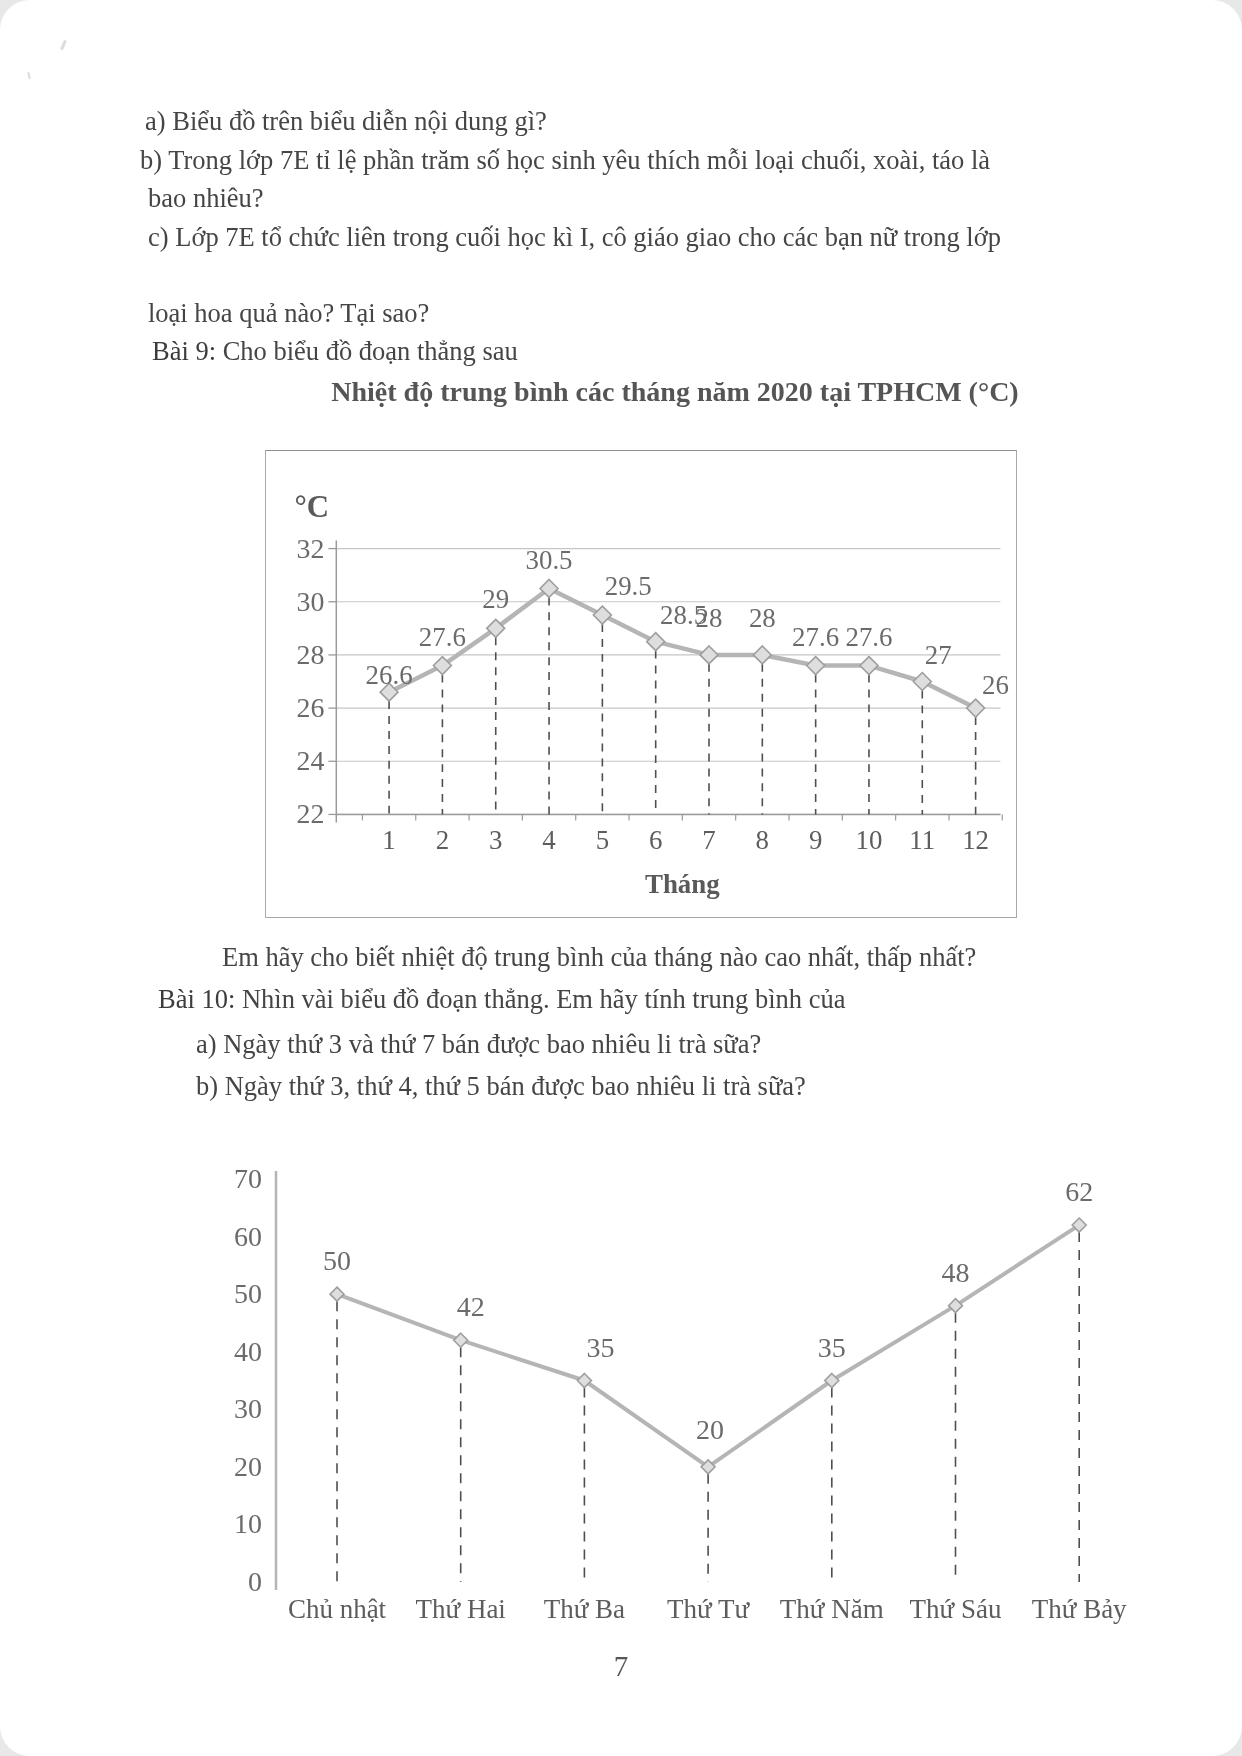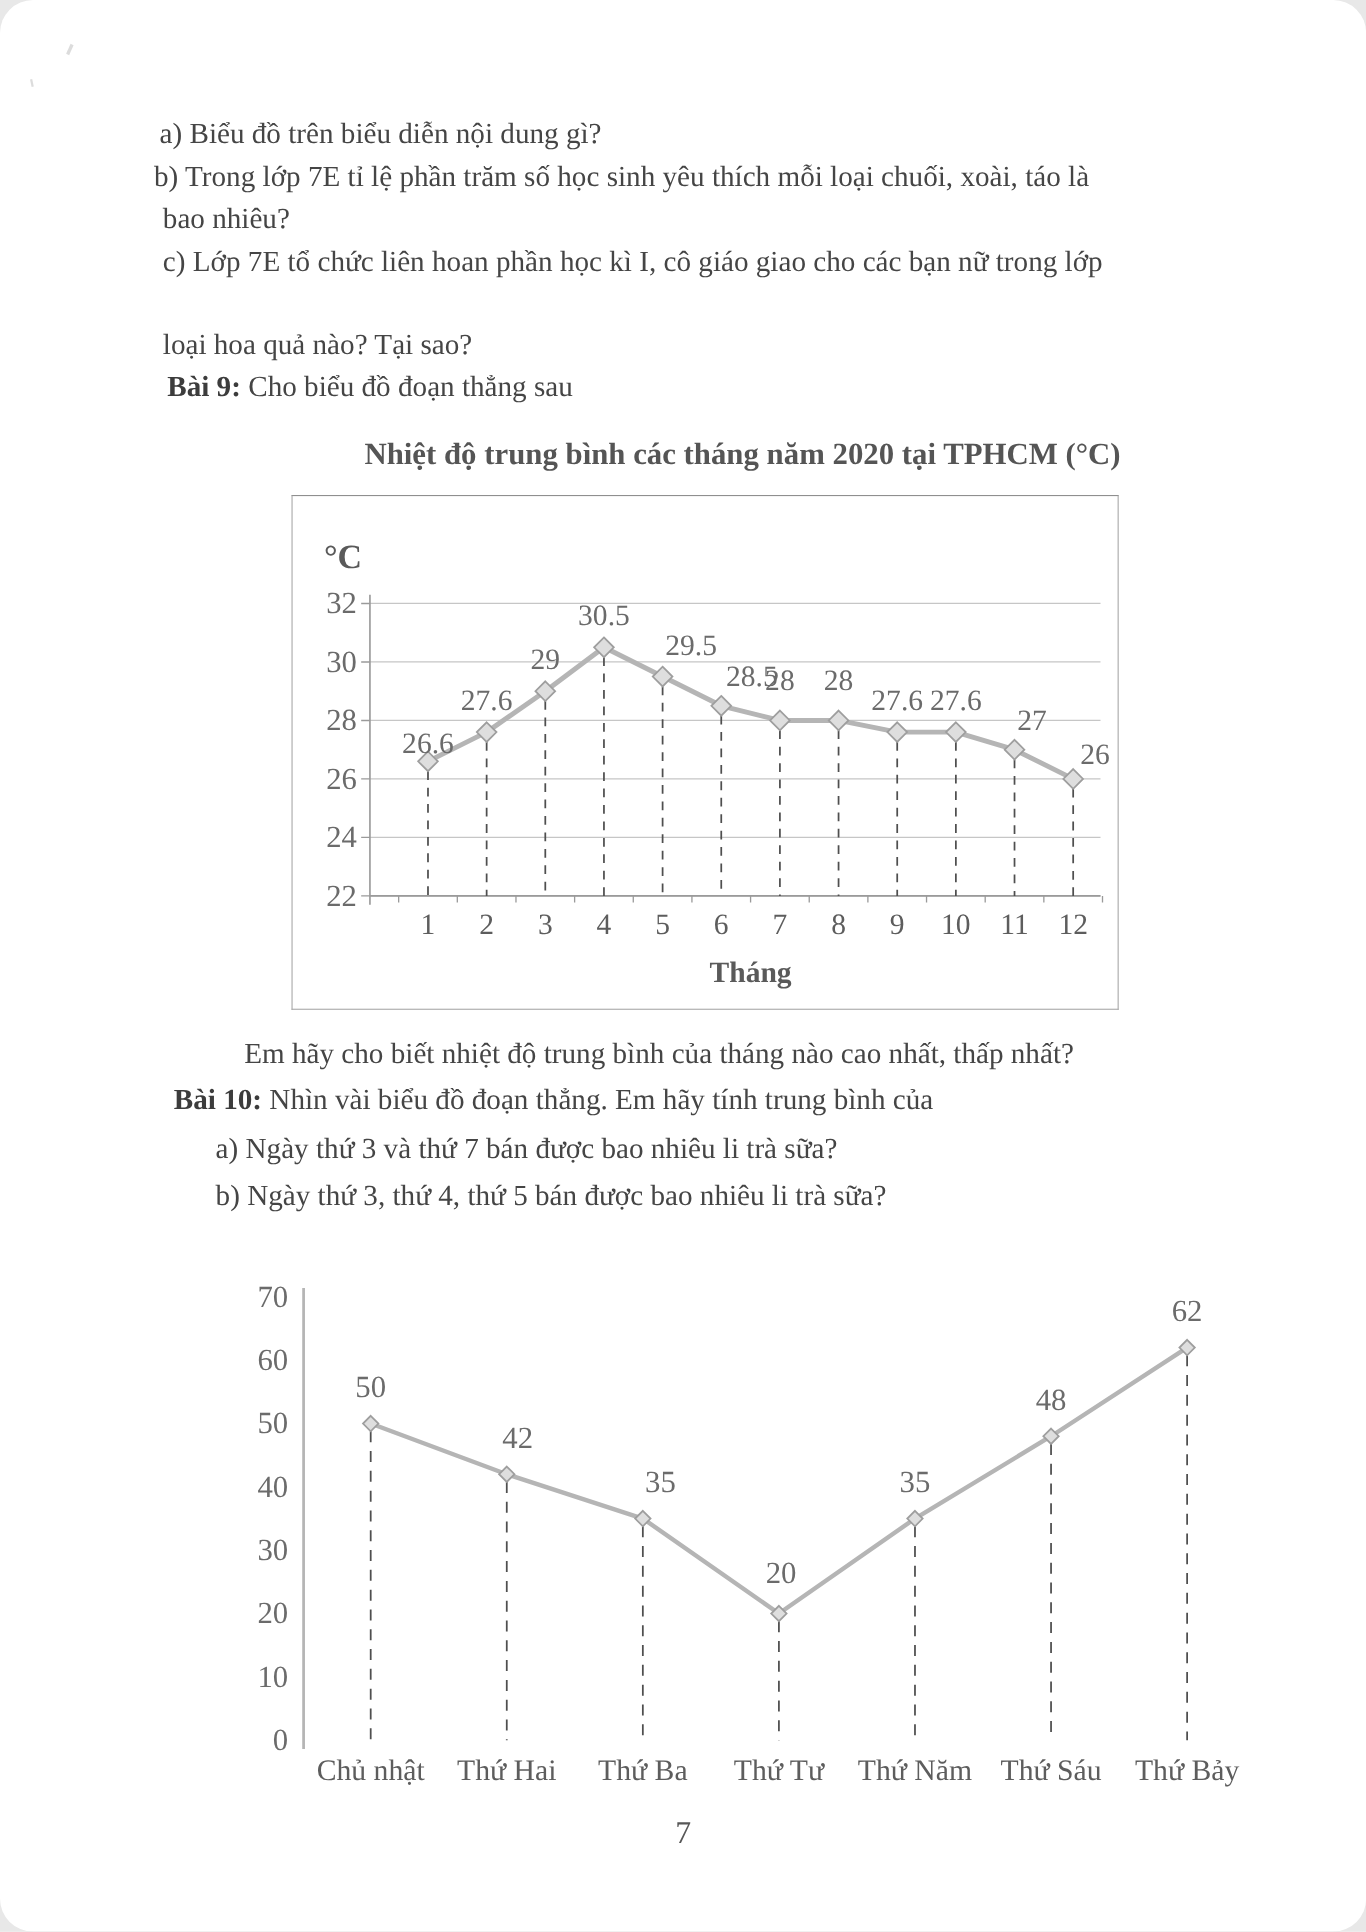--- a/index.html
+++ b/index.html
@@ -7,26 +7,26 @@
     position:relative;
     width:1242px;height:1756px;
     margin:0 auto;
     background:#ffffff;
     font-family:"Liberation Serif","DejaVu Serif",serif;
     color:#454545;
     overflow:hidden;
     border-radius:30px;
   }
   .page p{position:absolute;margin:0;white-space:nowrap;font-size:26.5px;line-height:34px;}
-  .bold{font-weight:bold;color:#3c3c3c;}
+  .bold{font-weight:normal;color:#3c3c3c;}
   .chart-title{
     position:absolute;text-align:center;font-weight:bold;color:#555555;
     white-space:nowrap;
   }
-  #chart1-title{top:398px;left:265px;width:820px;font-size:28px;}
+  #chart1-title{top:376px;left:265px;width:820px;font-size:28px;}
   #chart2-title{top:1112px;left:182px;width:1000px;font-size:25.5px;color:#4f4f4f;}
   .chart-box{
     position:absolute;left:265px;top:450px;width:752px;height:468px;
     border:1.5px solid #a8a8a8;border-top-color:#8f8f8f;box-sizing:border-box;
     background:#ffffff;
   }
   .chart-plain{
     position:absolute;left:170px;top:1148px;width:980px;height:500px;
   }
   .page-number{
@@ -42,21 +42,21 @@
 <body>
 
 <div class="page">
 
   <div class="scan-artifact" id="artifact-1"></div>
   <div class="scan-artifact" id="artifact-2"></div>
 
   <p style="top:104px;left:145px">a) Biểu đồ trên biểu diễn nội dung gì?</p>
   <p style="top:143px;left:140px">b) Trong lớp 7E tỉ lệ phần trăm số học sinh yêu thích mỗi loại chuối, xoài, táo là</p>
   <p style="top:181px;left:148px">bao nhiêu?</p>
-  <p style="top:220px;left:148px">c) Lớp 7E tổ chức liên hoan phần học kì I, cô giáo giao cho các bạn nữ trong lớp</p>
+  <p style="top:220px;left:148px">c) Lớp 7E tổ chức liên trong cuối học kì I, cô giáo giao cho các bạn nữ trong lớp</p>
   <p style="top:296px;left:148px">loại hoa quả nào? Tại sao?</p>
 
   <p style="top:334px;left:152px"><span class="bold">Bài 9:</span><span> Cho biểu đồ đoạn thẳng sau</span></p>
 
   <div class="chart-title" id="chart1-title">Nhiệt độ trung bình các tháng năm 2020 tại TPHCM (°C)</div>
   <div class="chart-box"><svg viewBox="0 0 752 468" width="100%" height="100%">
         <line x1="70" y1="365" x2="737" y2="365" stroke="#c6c6c6" stroke-width="1.2"></line>
         <line x1="62" y1="365" x2="70" y2="365" stroke="#9a9a9a" stroke-width="1.3"></line>
         <text x="58" y="374" text-anchor="end" font-size="28" fill="#6b6b6b">22</text>
         <line x1="70" y1="311.6" x2="737" y2="311.6" stroke="#c6c6c6" stroke-width="1.2"></line>

